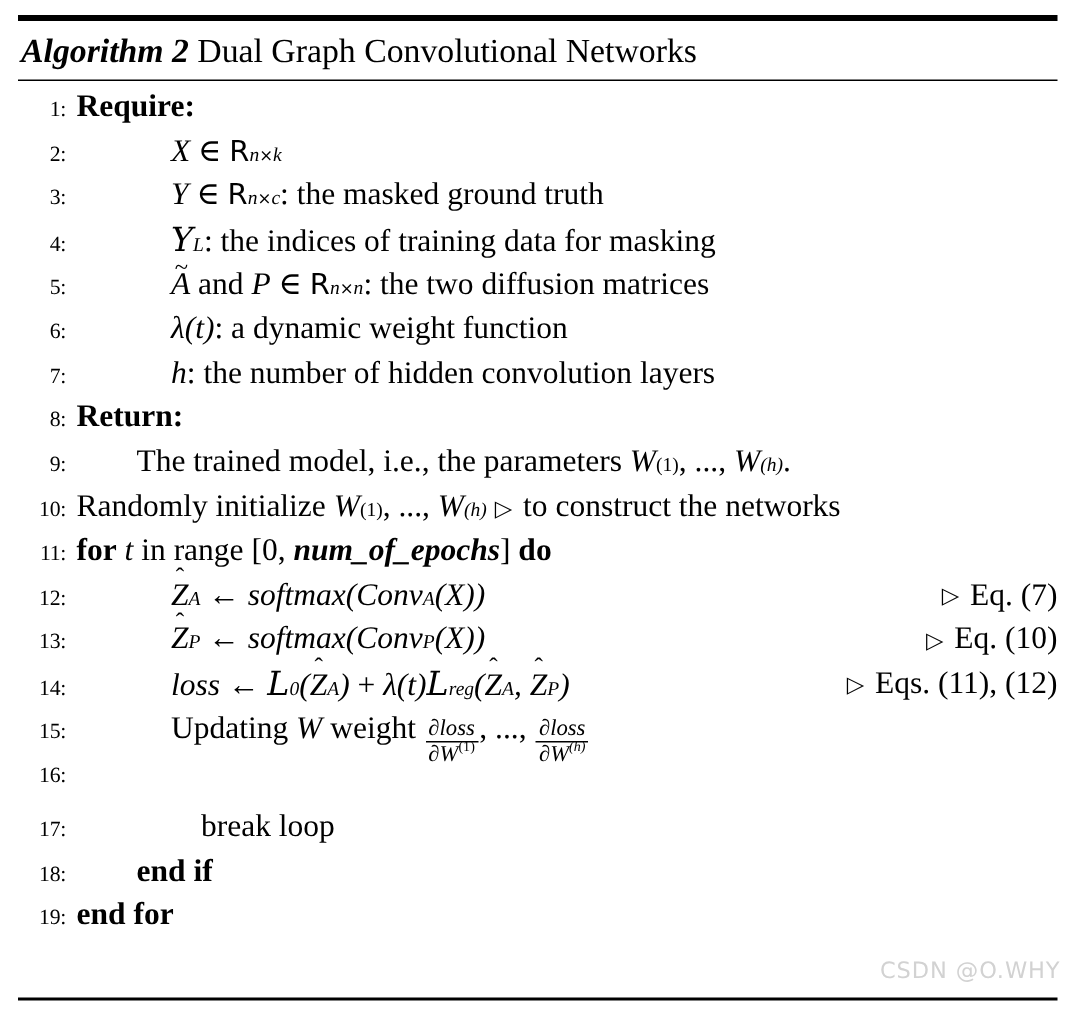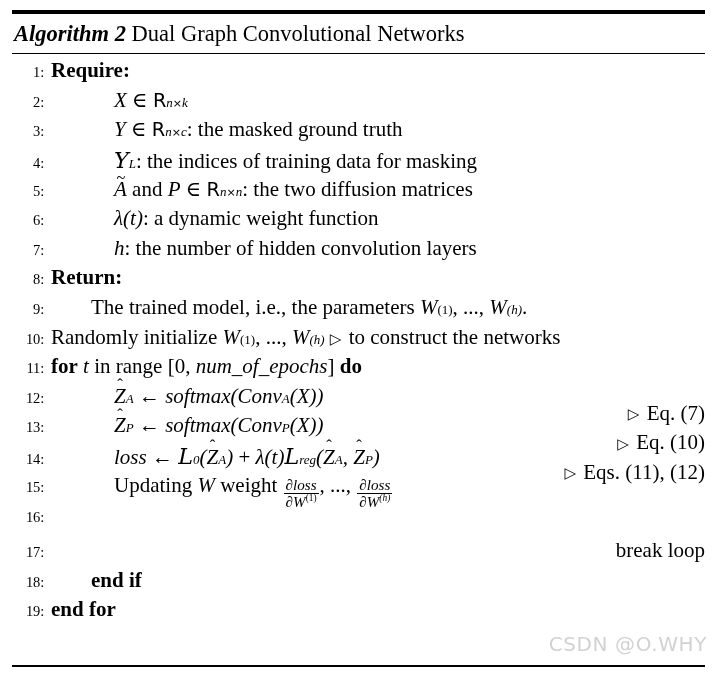--- a/index.html
+++ b/index.html
@@ -73,24 +73,24 @@
     flex: 1;
     position: relative;
     display: flex;
     align-items: baseline;
   }
 
   
   .ind0 { padding-left: 1px; }
   .ind1 { padding-left: 41px; }
   .ind2 { padding-left: 64px; }
-  .ind3 { padding-left: 84px; justify-content: flex-end; }
+  .ind3 { padding-left: 84px; }
 
   .bold { font-weight: bold; }
-  .it { font-style: italic; }
+  .it { font-style: italic; font-weight: bold; }
 
   
   .math { font-style: italic; font-family: "Liberation Serif", serif; }
   .up { font-style: normal; }
 
   sup.msup {
     font-size: 0.62em;
     vertical-align: super;
     font-style: italic;
     line-height: 0;
@@ -152,21 +152,21 @@
 
   .script {
     font-family: "DejaVu Serif", serif;
     font-style: italic;
     font-size: 1.06em;
   }
 
   .comment {
     position: absolute;
     right: 0;
-    top: 17px;
+    top: 0;
     font-style: normal;
   }
   .tri {
     font-size: 0.72em;
     vertical-align: 0.06em;
     padding-right: 2px;
   }
 
   
   .frac {
@@ -192,21 +192,21 @@
 
   .line15 {
     height: 36px;
   }
 
   .watermark {
     position: absolute;
     right: 10px;
     bottom: 21px;
     font-family: "DejaVu Sans", sans-serif;
-    font-size: 20px;
+    font-size: 15px;
     color: #d2d2d2;
     letter-spacing: 0.6px;
     white-space: nowrap;
   }
 
   .bottom-rule {
     position: absolute;
     left: 12px;
     bottom: 10px;
     width: 693px;

